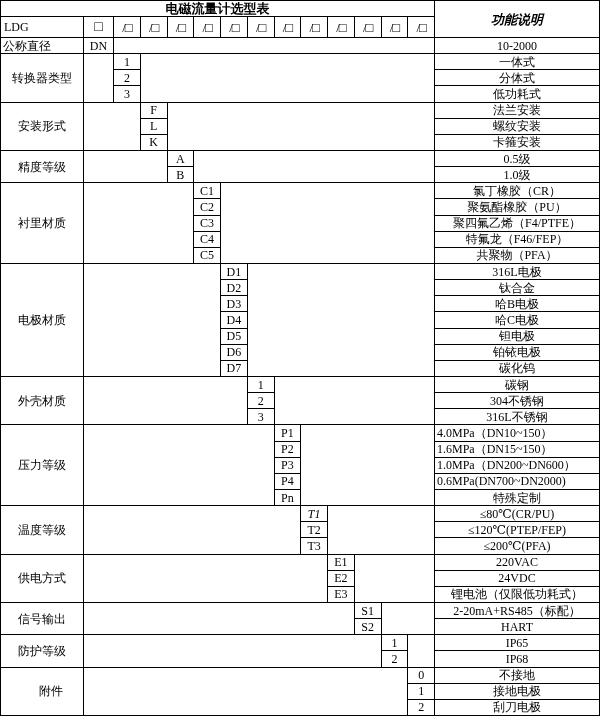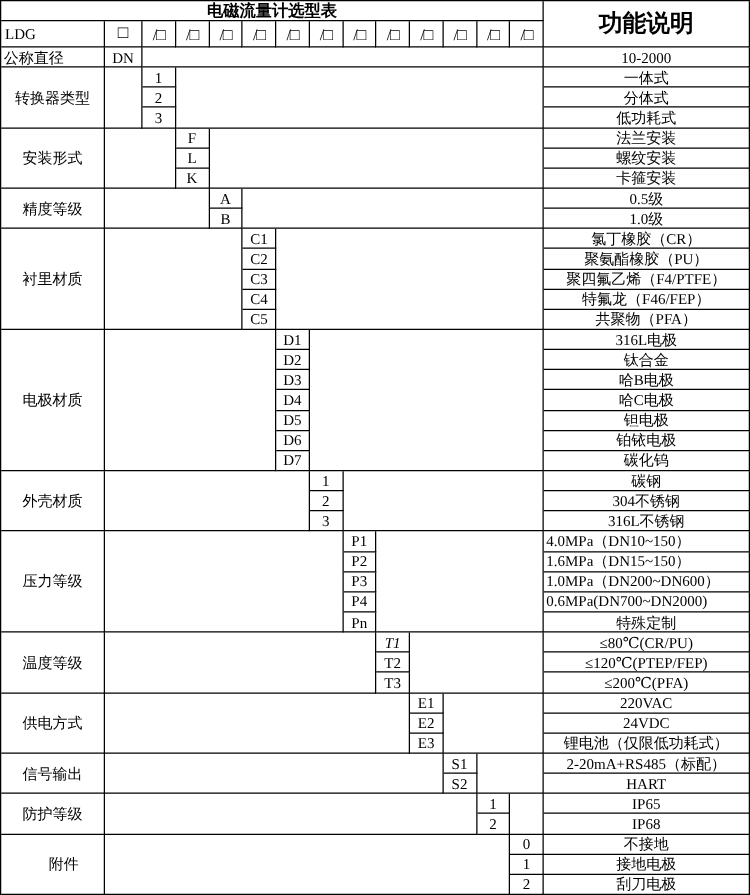--- a/index.html
+++ b/index.html
@@ -32,21 +32,21 @@
   }
 
   .left { justify-content: flex-start; padding-left: 2px; }
 
   .title {
     grid-column: 1 / 15; grid-row: 1;
     font-weight: bold; font-size: 13px;
   }
   .func-header {
     grid-column: 15; grid-row: 1 / 3;
-    font-weight: bold; font-size: 19px;
+    font-weight: bold; font-size: 13px; font-style: italic;
   }
   .model { grid-column: 1; grid-row: 2; padding-left: 3px; }
   .dnbox { grid-column: 2; grid-row: 2; font-size: 14px; }
   .slash { font-size: 13px; letter-spacing: -1px; }
   .code  { font-size: 12px; }
   .label-cell { font-size: 12px; }
   .desc  { font-size: 12px; }
 </style>
 </head>
 <body>

